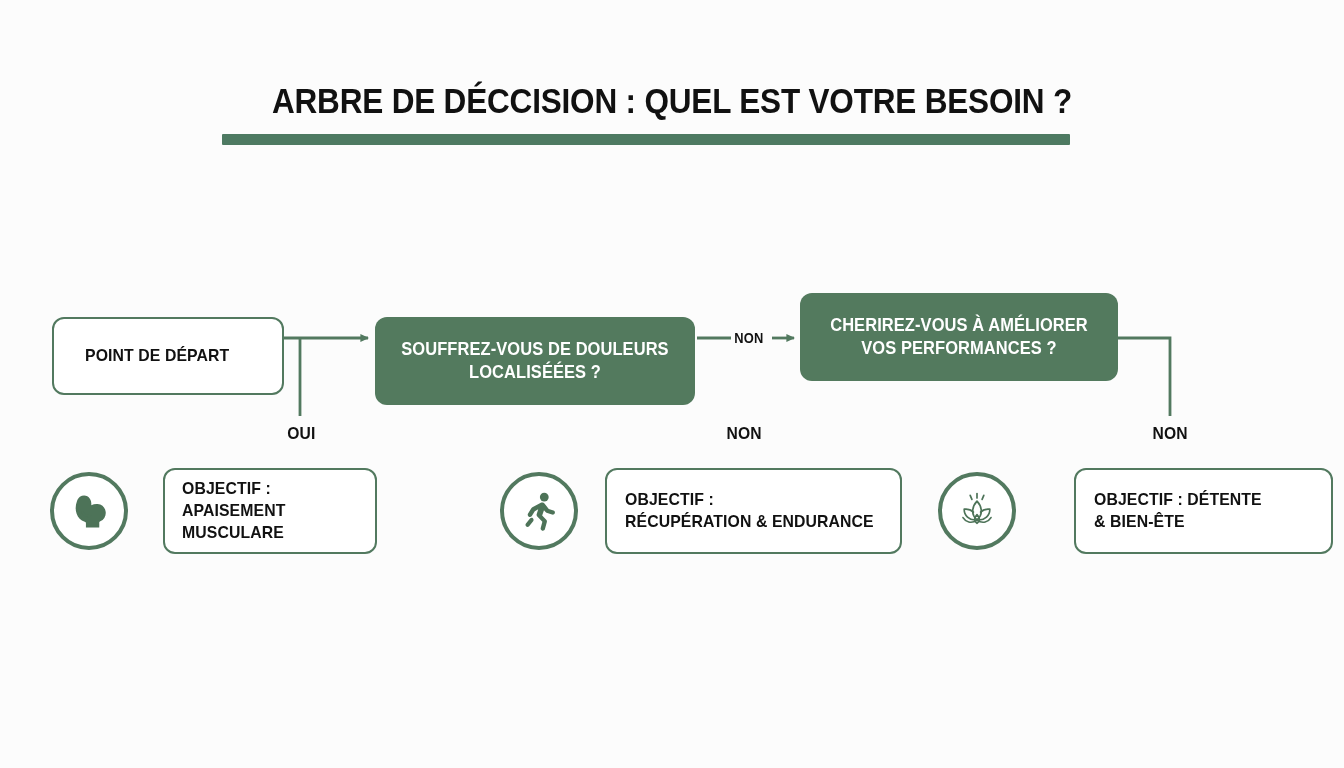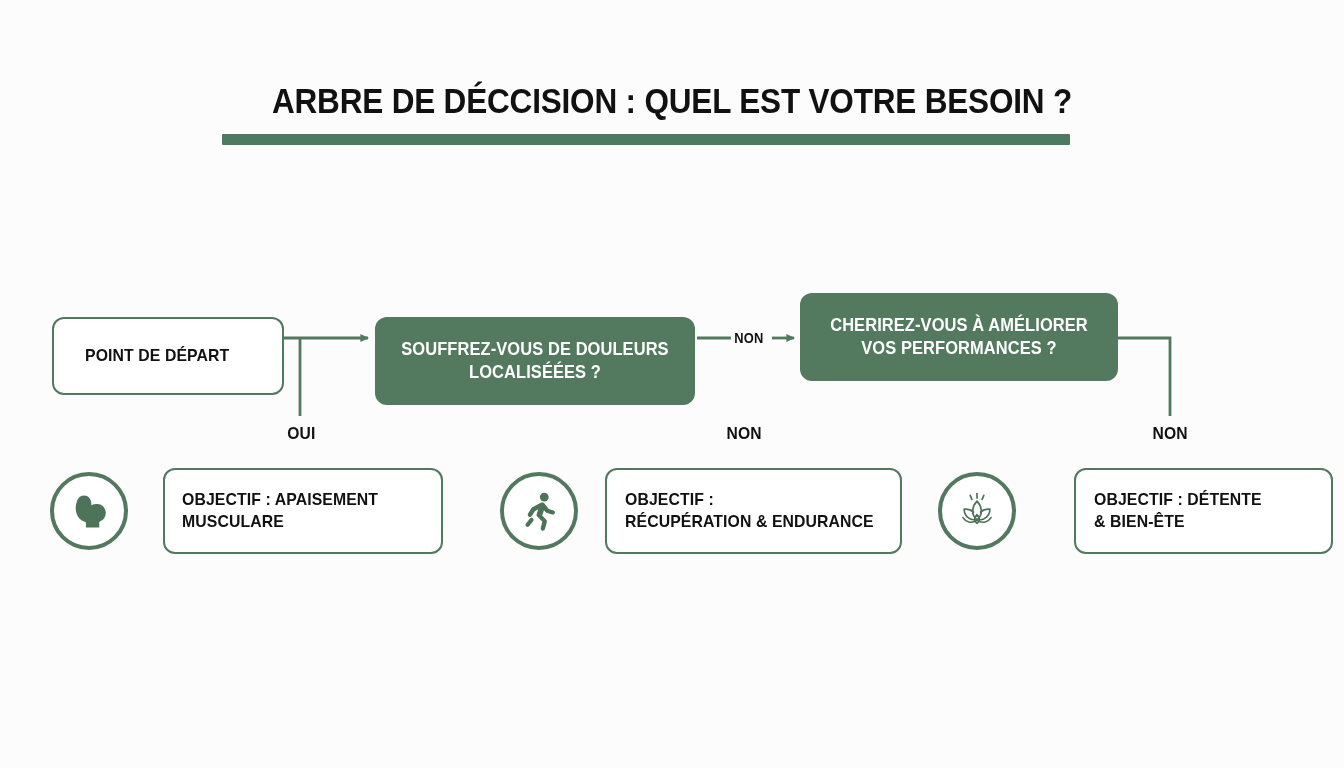--- a/index.html
+++ b/index.html
@@ -87,21 +87,21 @@
     transform-origin: center center;
     width: 100%;
     text-align: center;
   }
 
   
   #node-start      { left: 52px;  top: 299px; width: 232px; height: 78px; padding-left: 31px; margin-top: 18px; }
   #node-q1         { left: 375px; top: 293px; width: 320px; height: 88px; padding: 0 16px; margin-top: 24px; }
   #node-q2         { left: 800px; top: 293px; width: 318px; height: 88px; padding: 0 16px; justify-content: flex-end; }
 
-  #node-result-1   { left: 163px; top: 468px; width: 280px; height: 86px; padding-left: 17px; }
+  #node-result-1   { left: 163px; top: 468px; width: 214px; height: 86px; padding-left: 17px; }
   #node-result-2   { left: 605px; top: 468px; width: 297px; height: 86px; padding-left: 18px; }
   #node-result-3   { left: 1074px; top: 468px; width: 259px; height: 86px; padding-left: 18px; }
 
   
   .connectors {
     position: absolute;
     left: 0;
     top: 0;
     width: 1344px;
     height: 768px;

